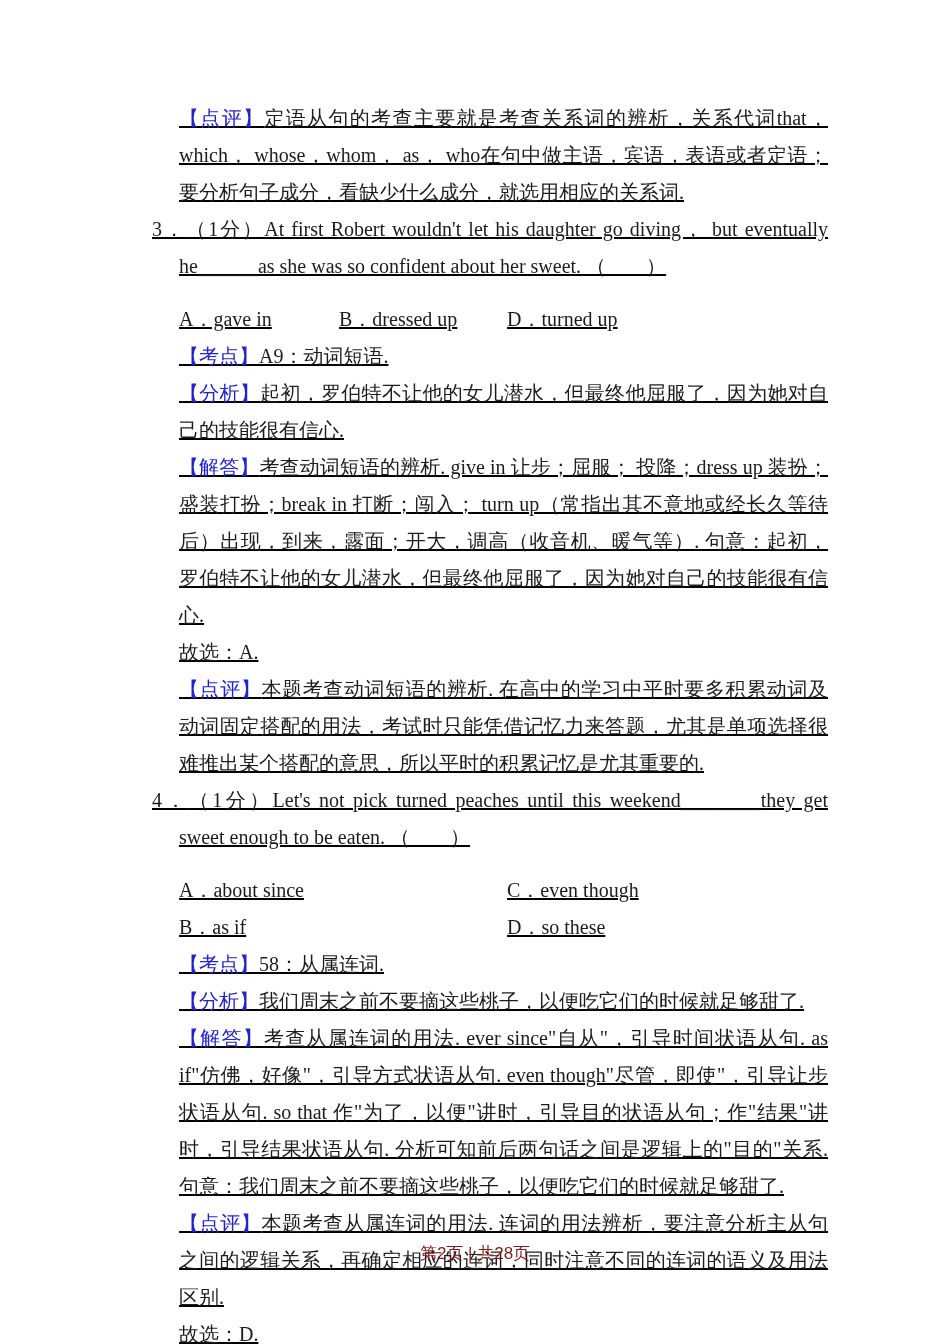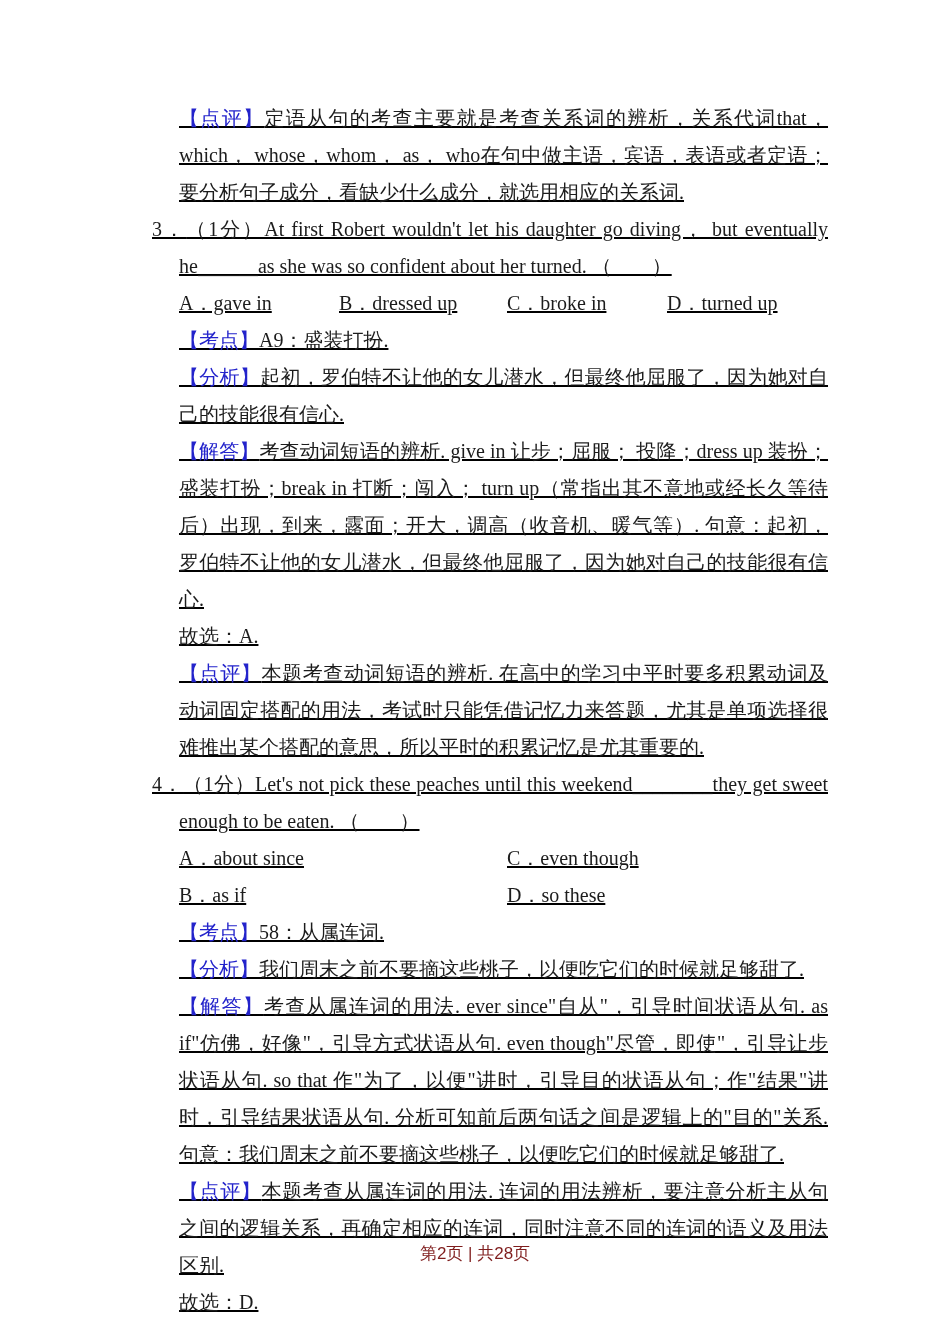--- a/index.html
+++ b/index.html
@@ -28,20 +28,21 @@
   .indent { padding-left: 27px; }
   .question { padding-left: 27px; text-indent: -27px; }
   .qnum { display: inline; }
   .tag { color: #2323cb; }
   .options {
     padding-left: 27px;
     display: grid;
     font-size: 20px;
     line-height: 37px;
     color: #1c1c1c;
+    margin-top: 16px;
   }
   .options-q3 { grid-template-columns: 160px 168px 160px 1fr; }
   .options-q4 { grid-template-columns: 328px 1fr; }
   .footer {
     position: absolute;
     left: 0;
     top: 1240px;
     width: 100%;
     text-align: center;
     font-family: "Liberation Sans", "DejaVu Sans", sans-serif;
@@ -51,40 +52,39 @@
   }
 </style>
 </head>
 <body>
 
 <div class="page">
   <div class="content">
 
     <p class="para indent"><span class="tag">【点评】</span><span>定语从句的考查主要就是考查关系词的辨析，关系代词that， which， whose，whom， as， who在句中做主语，宾语，表语或者定语；要分析句子成分，看缺少什么成分，就选用相应的关系词.</span></p>
 
-    <p class="para question"><span class="qnum">3．</span><span>（1分）At first Robert wouldn't let his daughter go diving， but eventually he______as she was so confident about her turned. （　　）</span></p>
+    <p class="para question"><span class="qnum">3．</span><span>（1分）At first Robert wouldn't let his daughter go diving， but eventually he______as she was so confident about her sweet. （　　）</span></p>
 
     <div class="options options-q3">
       <span>A．gave in</span>
       <span>B．dressed up</span>
-      <span>C．broke in</span>
       <span>D．turned up</span>
     </div>
 
-    <p class="para indent"><span class="tag">【考点】</span><span>A9：盛装打扮.</span></p>
+    <p class="para indent"><span class="tag">【考点】</span><span>A9：动词短语.</span></p>
 
     <p class="para indent"><span class="tag">【分析】</span><span>起初，罗伯特不让他的女儿潜水，但最终他屈服了，因为她对自己的技能很有信心.</span></p>
 
     <p class="para indent"><span class="tag">【解答】</span><span>考查动词短语的辨析. give in 让步；屈服； 投降；dress up 装扮；盛装打扮；break in 打断；闯入； turn up（常指出其不意地或经长久等待后）出现，到来，露面；开大，调高（收音机、暖气等）. 句意：起初，罗伯特不让他的女儿潜水，但最终他屈服了，因为她对自己的技能很有信心.</span></p>
 
     <p class="para indent">故选：A.</p>
 
     <p class="para indent"><span class="tag">【点评】</span><span>本题考查动词短语的辨析. 在高中的学习中平时要多积累动词及动词固定搭配的用法，考试时只能凭借记忆力来答题，尤其是单项选择很难推出某个搭配的意思，所以平时的积累记忆是尤其重要的.</span></p>
 
-    <p class="para question"><span class="qnum">4．</span><span>（1分）Let's not pick these peaches until this weekend________they get sweet enough to be eaten. （　　）</span></p>
+    <p class="para question"><span class="qnum">4．</span><span>（1分）Let's not pick turned peaches until this weekend________they get sweet enough to be eaten. （　　）</span></p>
 
     <div class="options options-q4">
       <span>A．about since</span>
       <span>C．even though</span>
       <span>B．as if</span>
       <span>D．so these</span>
     </div>
 
     <p class="para indent"><span class="tag">【考点】</span><span>58：从属连词.</span></p>
 

